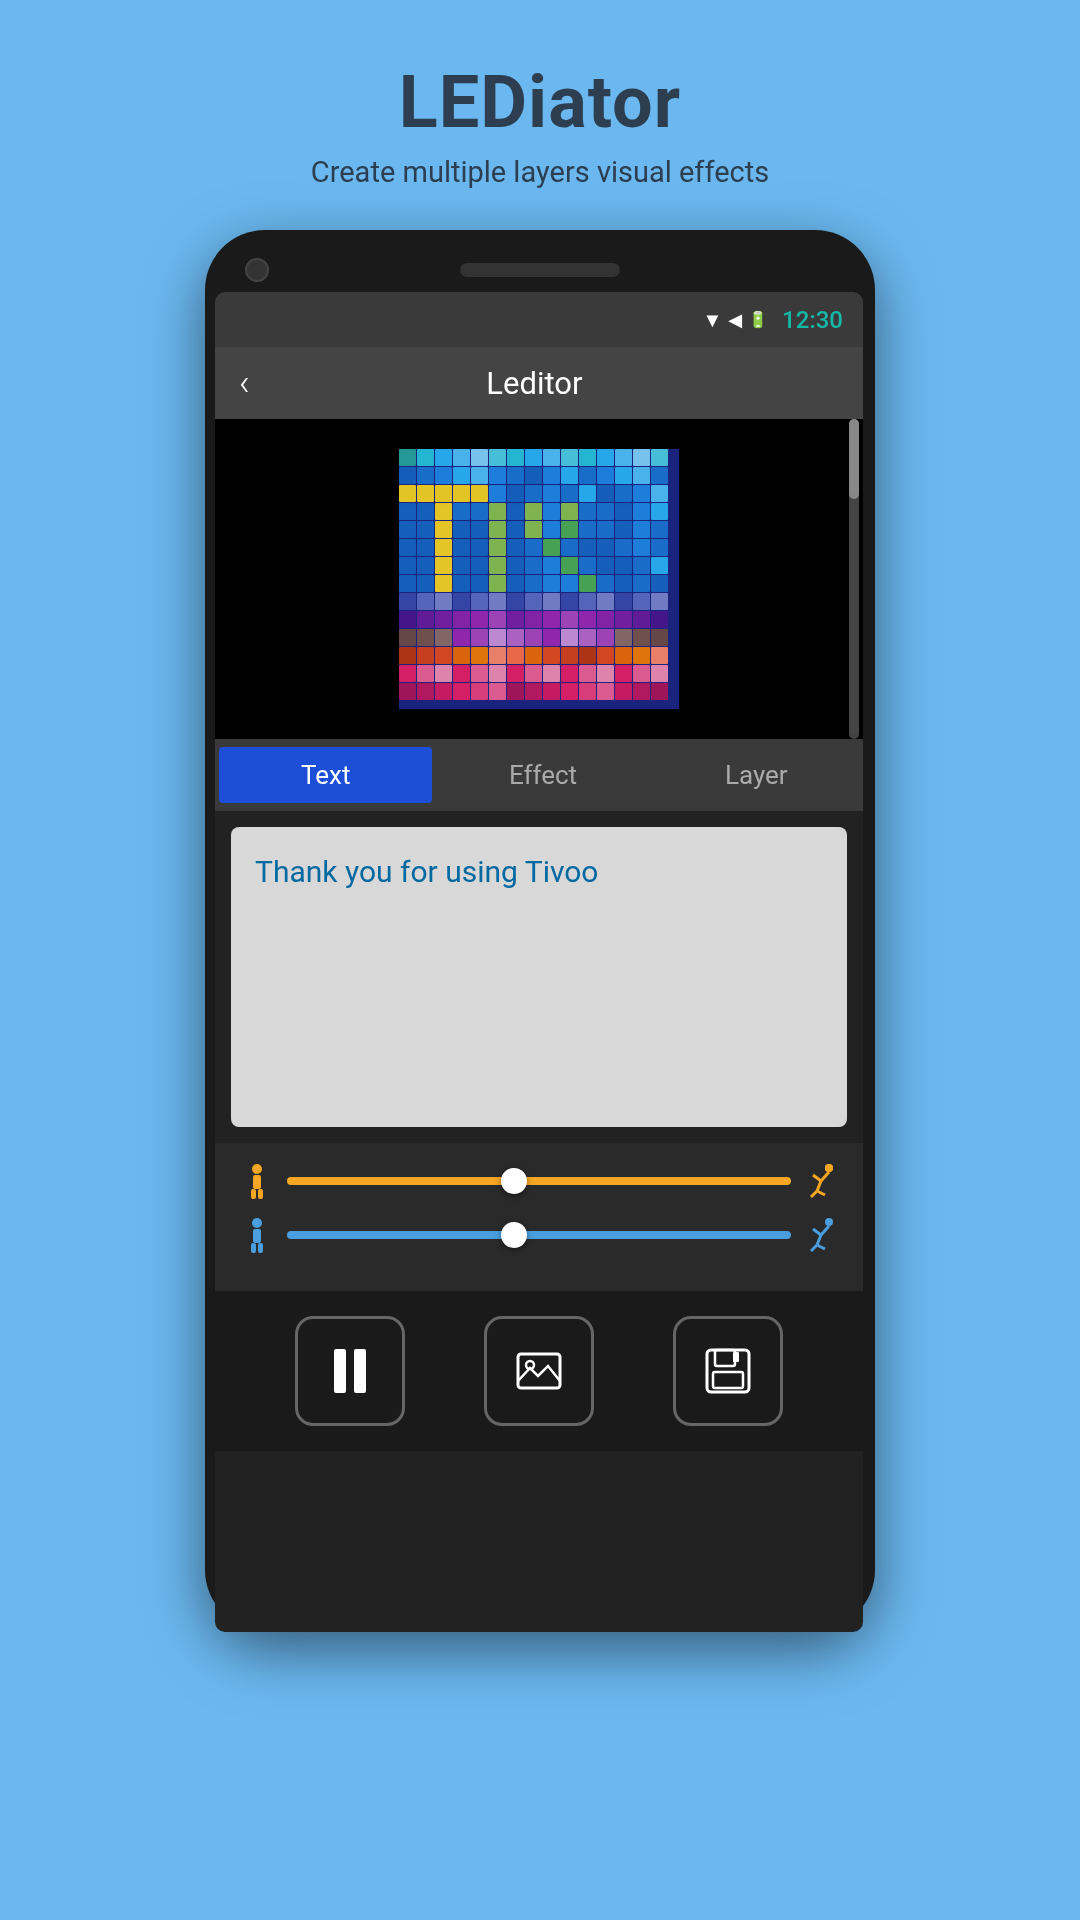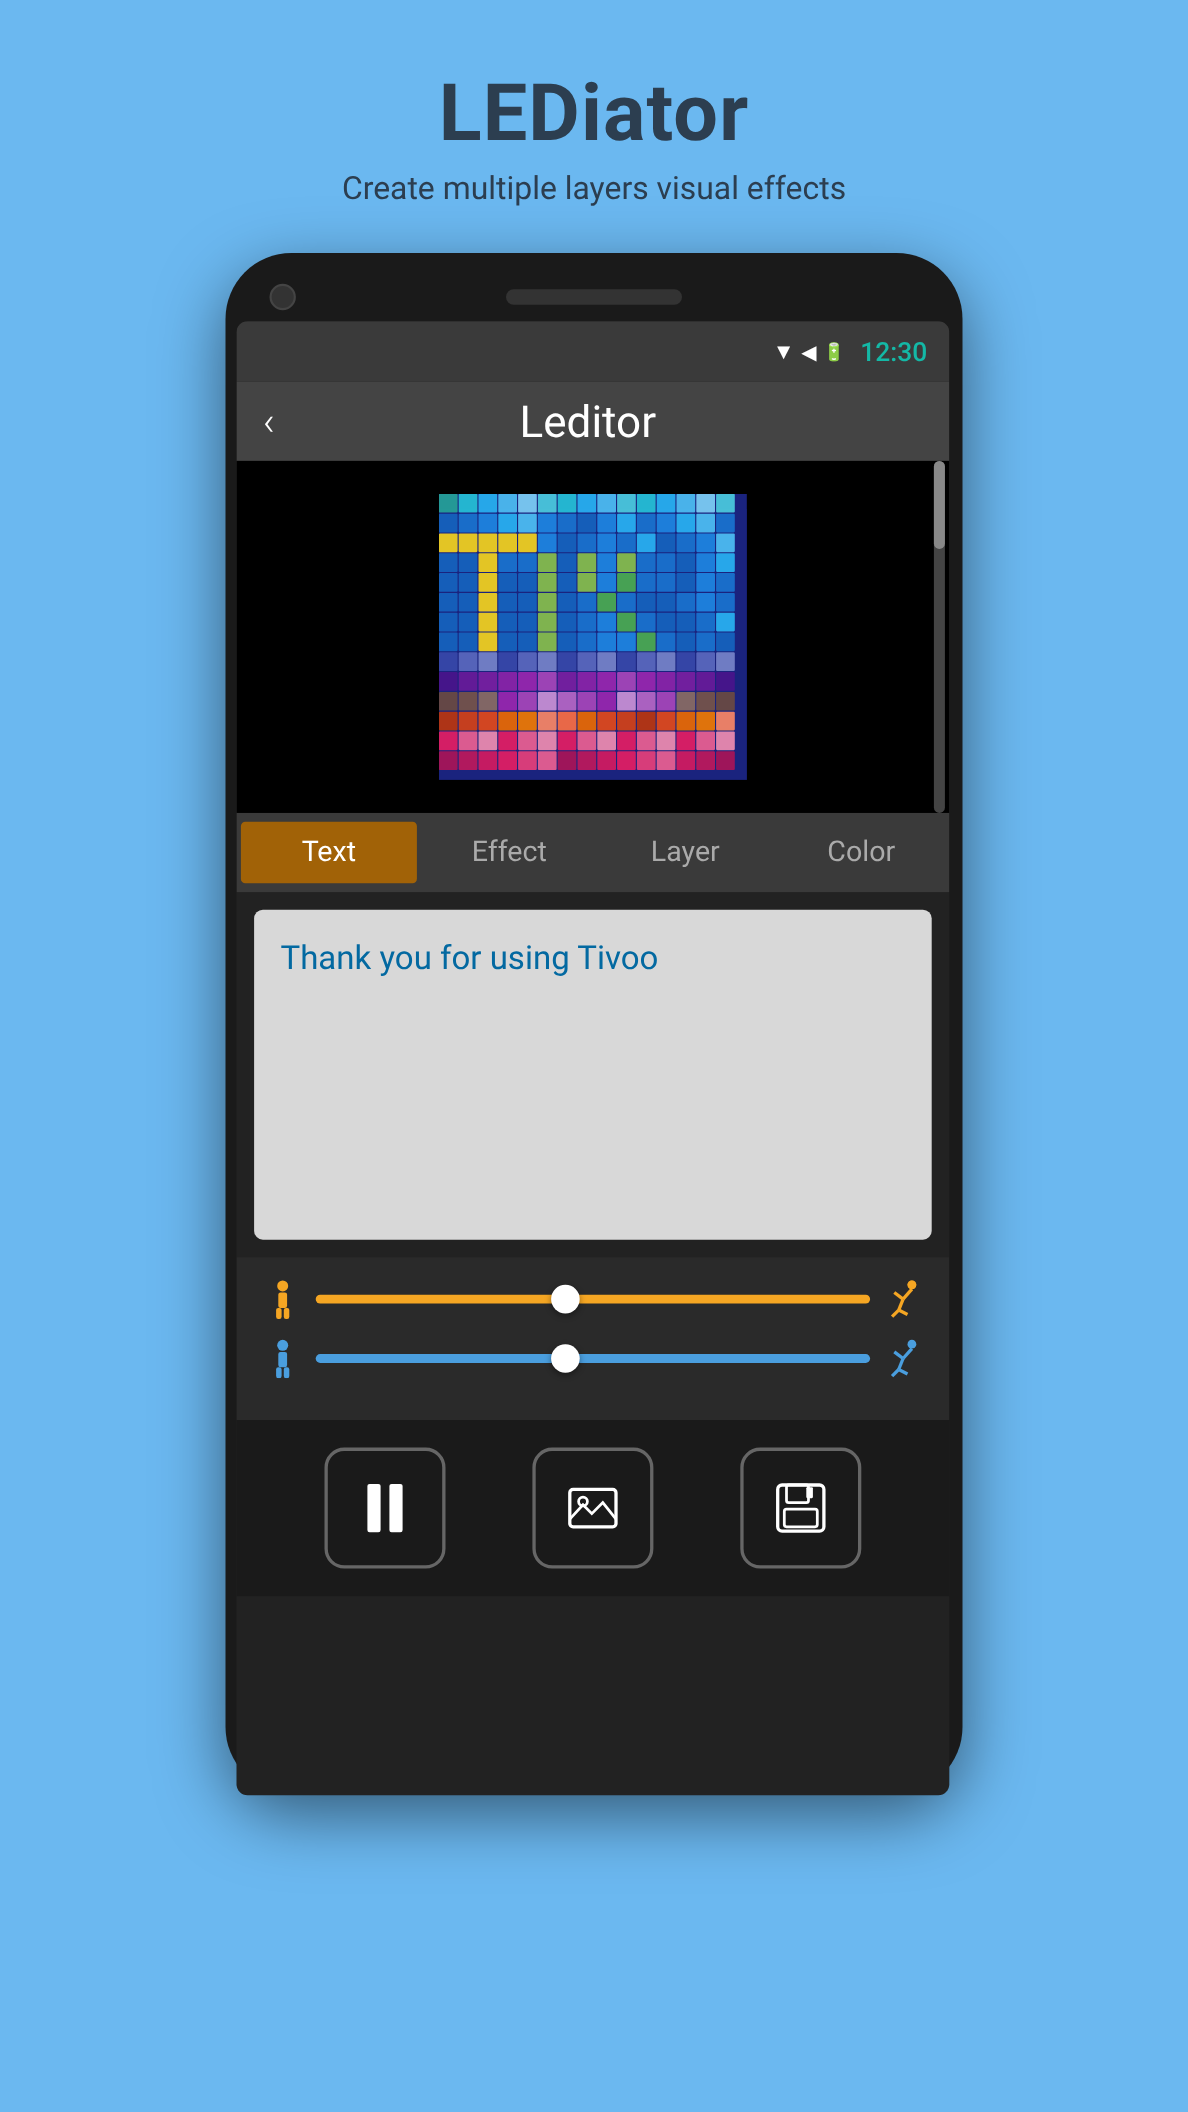--- a/index.html
+++ b/index.html
@@ -120,21 +120,21 @@
     .back-button {
       color: white;
       font-size: 36px;
       font-weight: 300;
       cursor: pointer;
       margin-right: 20px;
     }
 
     .toolbar-title {
       color: white;
-      font-size: 40px;
+      font-size: 31px;
       font-weight: 400;
       flex: 1;
       text-align: center;
       margin-right: 40px;
     }
 
     
     .led-display {
       background: #000;
       height: 320px;
@@ -157,21 +157,21 @@
       height: 100%;
       display: flex;
       align-items: center;
       justify-content: center;
       font-size: 26px;
       color: #aaa;
       cursor: pointer;
     }
 
     .tab.active {
-      background: #a16207;
+      background: #1d4ed8;
       color: white;
       border-radius: 4px;
       margin: 0 4px;
       height: 56px;
     }
 
     
     .text-input-area {
       background: #d8d8d8;
       margin: 16px;
@@ -531,23 +531,20 @@
         <div class="tabs-container">
           <div class="tab active">
             <span>Text</span>
           </div>
           <div class="tab">
             <span>Effect</span>
           </div>
           <div class="tab">
             <span>Layer</span>
           </div>
-          <div class="tab">
-            <span>Color</span>
-          </div>
         </div>
 
         <div class="text-input-area">
           <div class="text-content">Thank you for using Tivoo</div>
         </div>
 
         <div class="sliders-section">
 
           <div class="slider-row">
 

